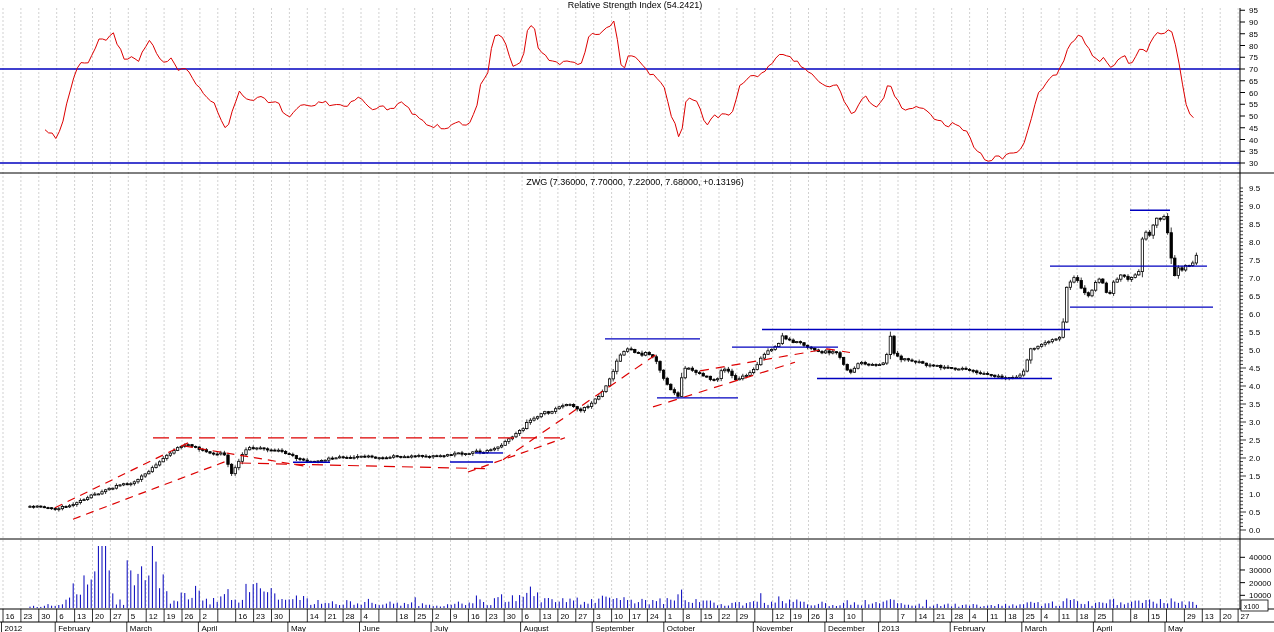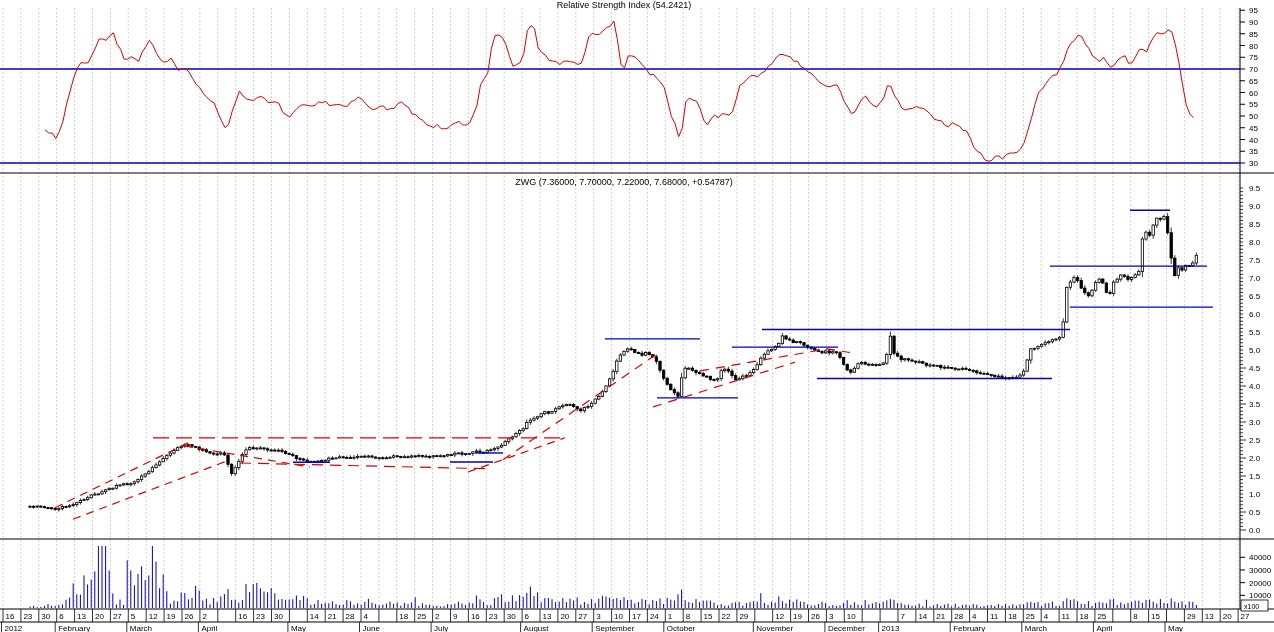--- a/index.html
+++ b/index.html
@@ -1,19 +1,19 @@
 <!DOCTYPE html>
 <html><head>
 <meta charset="utf-8">
 <style>
   html,body{margin:0;padding:0;background:#fff;}
   .chart-root{position:relative;width:1274px;height:632px;background:#ffffff;overflow:hidden;
     font-family:"Liberation Sans", sans-serif;padding-left:32px;}
   .chart-root svg{position:absolute;left:0;top:0;}
-  .panel-title{position:absolute;left:4px;width:1240px;text-align:center;font-size:9px;color:#000;
+  .panel-title{position:absolute;left:15px;width:1240px;text-align:center;font-size:9px;color:#000;
     pointer-events:none;white-space:nowrap;}
   .rsi-title{top:0px;}
   .price-title{top:177px;}
 </style>
 </head>
 <body>
 
 <div class="chart-root">
   <svg id="chart" width="1274" height="632" viewBox="0 0 1274 632">
       <rect x="0" y="0" width="1274" height="632" fill="#ffffff"></rect>
@@ -1431,14 +1431,14 @@
         <text x="953.1999999999999" y="630.5" font-size="8" font-family="&quot;Liberation Sans&quot;,sans-serif" fill="#000000" text-anchor="start">February</text>
         <line x1="1021.8" y1="622" x2="1021.8" y2="632" stroke="#000000" stroke-width="0.8"></line>
         <text x="1024.8" y="630.5" font-size="8" font-family="&quot;Liberation Sans&quot;,sans-serif" fill="#000000" text-anchor="start">March</text>
         <line x1="1093.3999999999999" y1="622" x2="1093.3999999999999" y2="632" stroke="#000000" stroke-width="0.8"></line>
         <text x="1096.3999999999999" y="630.5" font-size="8" font-family="&quot;Liberation Sans&quot;,sans-serif" fill="#000000" text-anchor="start">April</text>
         <line x1="1165" y1="622" x2="1165" y2="632" stroke="#000000" stroke-width="0.8"></line>
         <text x="1168" y="630.5" font-size="8" font-family="&quot;Liberation Sans&quot;,sans-serif" fill="#000000" text-anchor="start">May</text>
       </g>
     </svg>
   <div class="panel-title rsi-title">Relative Strength Index (54.2421)</div>
-  <div class="panel-title price-title">ZWG (7.36000, 7.70000, 7.22000, 7.68000, +0.54787)</div>
+  <div class="panel-title price-title">ZWG (7.36000, 7.70000, 7.22000, 7.68000, +0.13196)</div>
 </div>
 
 </body></html>

